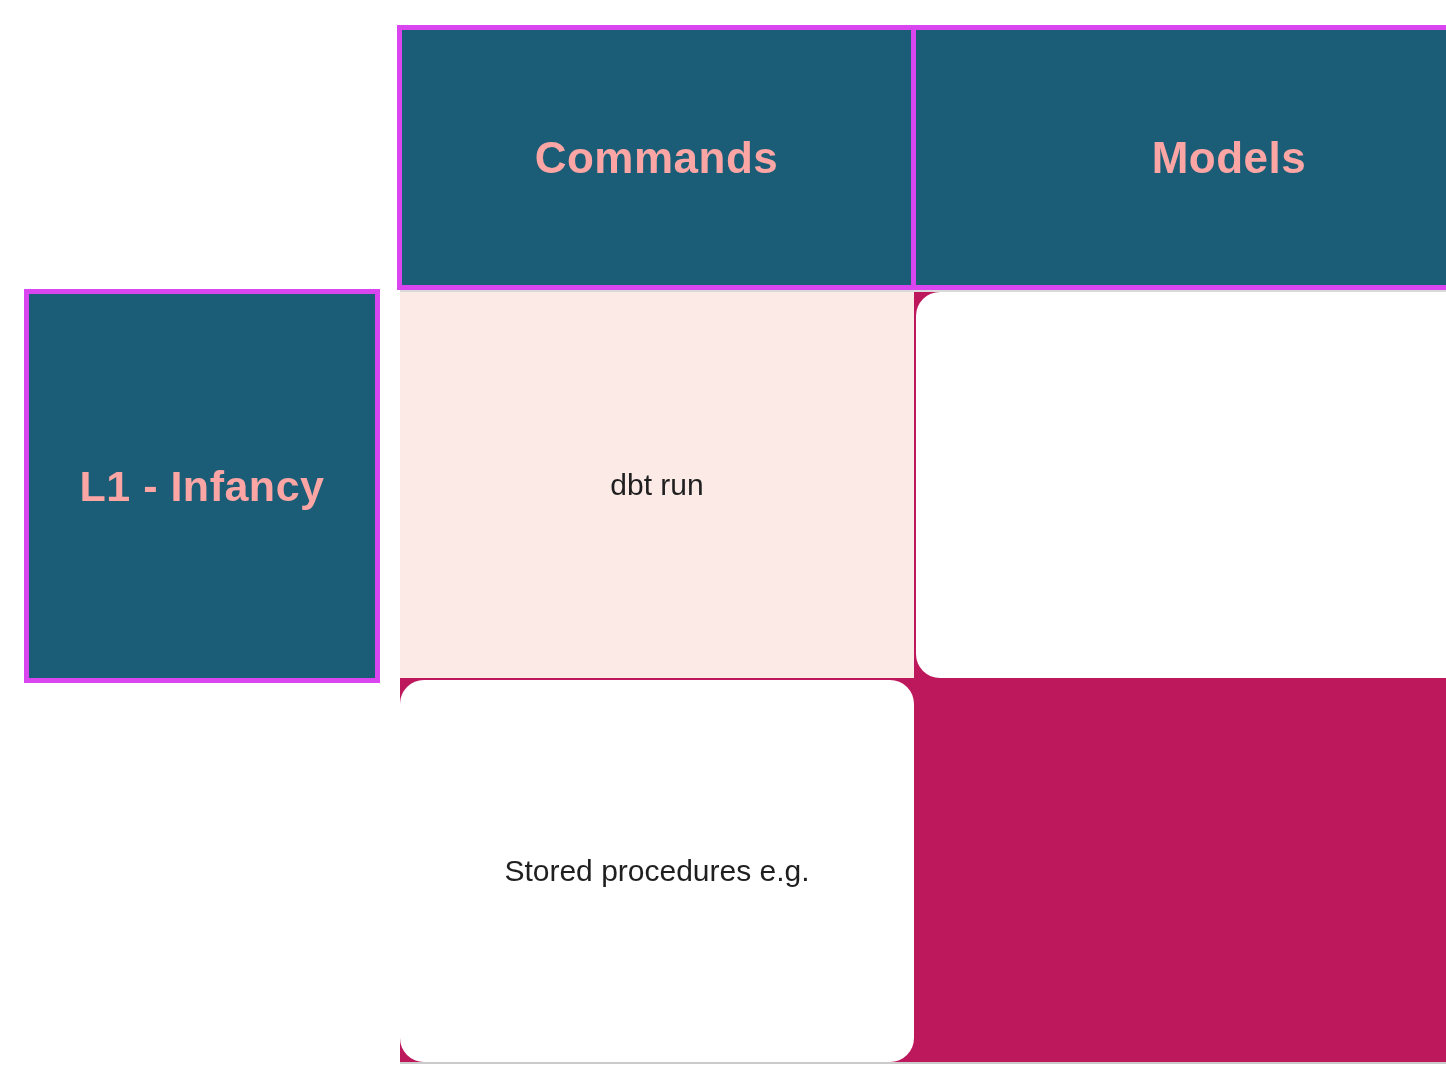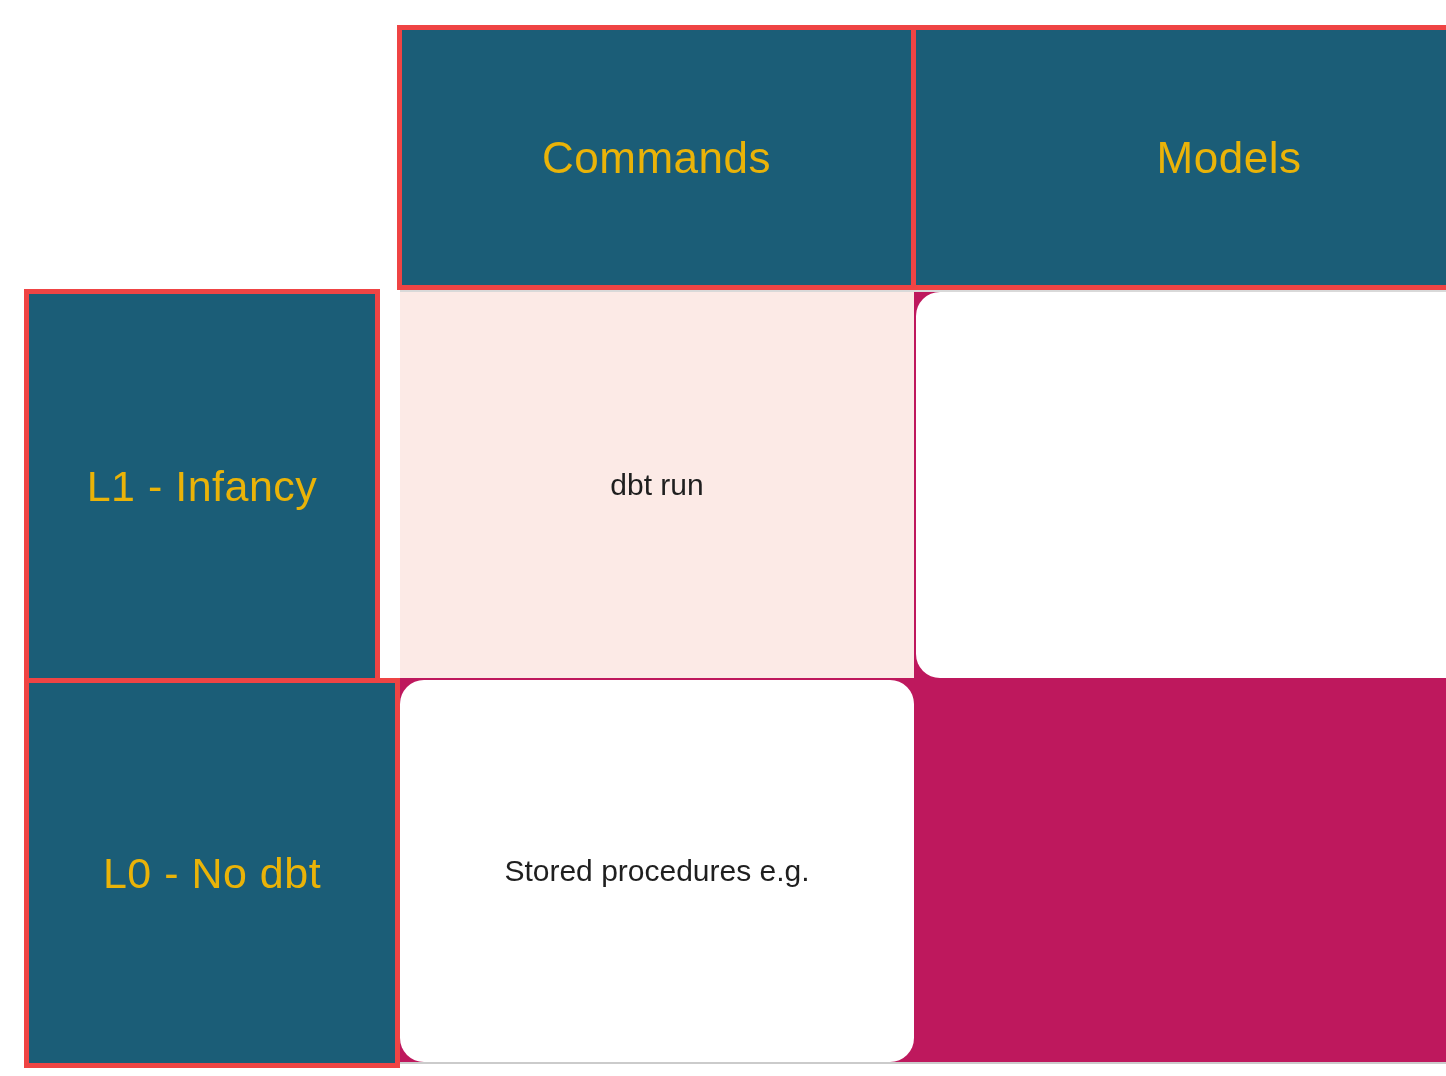--- a/index.html
+++ b/index.html
@@ -14,28 +14,28 @@
     height: 1076px;
     background: #ffffff;
     overflow: hidden;
   }
 
   
   .th {
     position: absolute;
     box-sizing: border-box;
     background: #1b5d77;
-    border: 5px solid #ef4444;
-    color: #eab308;
+    border: 5px solid #d946ef;
+    color: #fca5a5;
     display: flex;
     align-items: center;
     justify-content: center;
     text-align: center;
     font-size: 44px;
-    font-weight: 400;
+    font-weight: 700;
     letter-spacing: 0.5px;
   }
   .th-commands { left: 397px; top: 25px;  width: 519px; height: 265px; }
   .th-models   { left: 911px; top: 25px;  width: 636px; height: 265px; }
   .th-l1       { left: 24px;  top: 289px; width: 356px; height: 394px; font-size: 43px; }
   .th-l0       { left: 24px;  top: 678px; width: 376px; height: 390px; font-size: 43px; }
 
   
   .data-grid {
     position: absolute;
@@ -69,21 +69,20 @@
 <body>
 
 <div class="stage">
 
   <div class="th th-commands">Commands</div>
 
   <div class="th th-models">Models</div>
 
   <div class="th th-l1">L1 - Infancy</div>
 
-  <div class="th th-l0">L0 - No dbt</div>
 
   <div class="data-grid">
     <div class="td pink">dbt run</div>
 
 
     <div class="td white"></div>
 
     <div class="td white">Stored procedures e.g.</div>
   </div>
 

